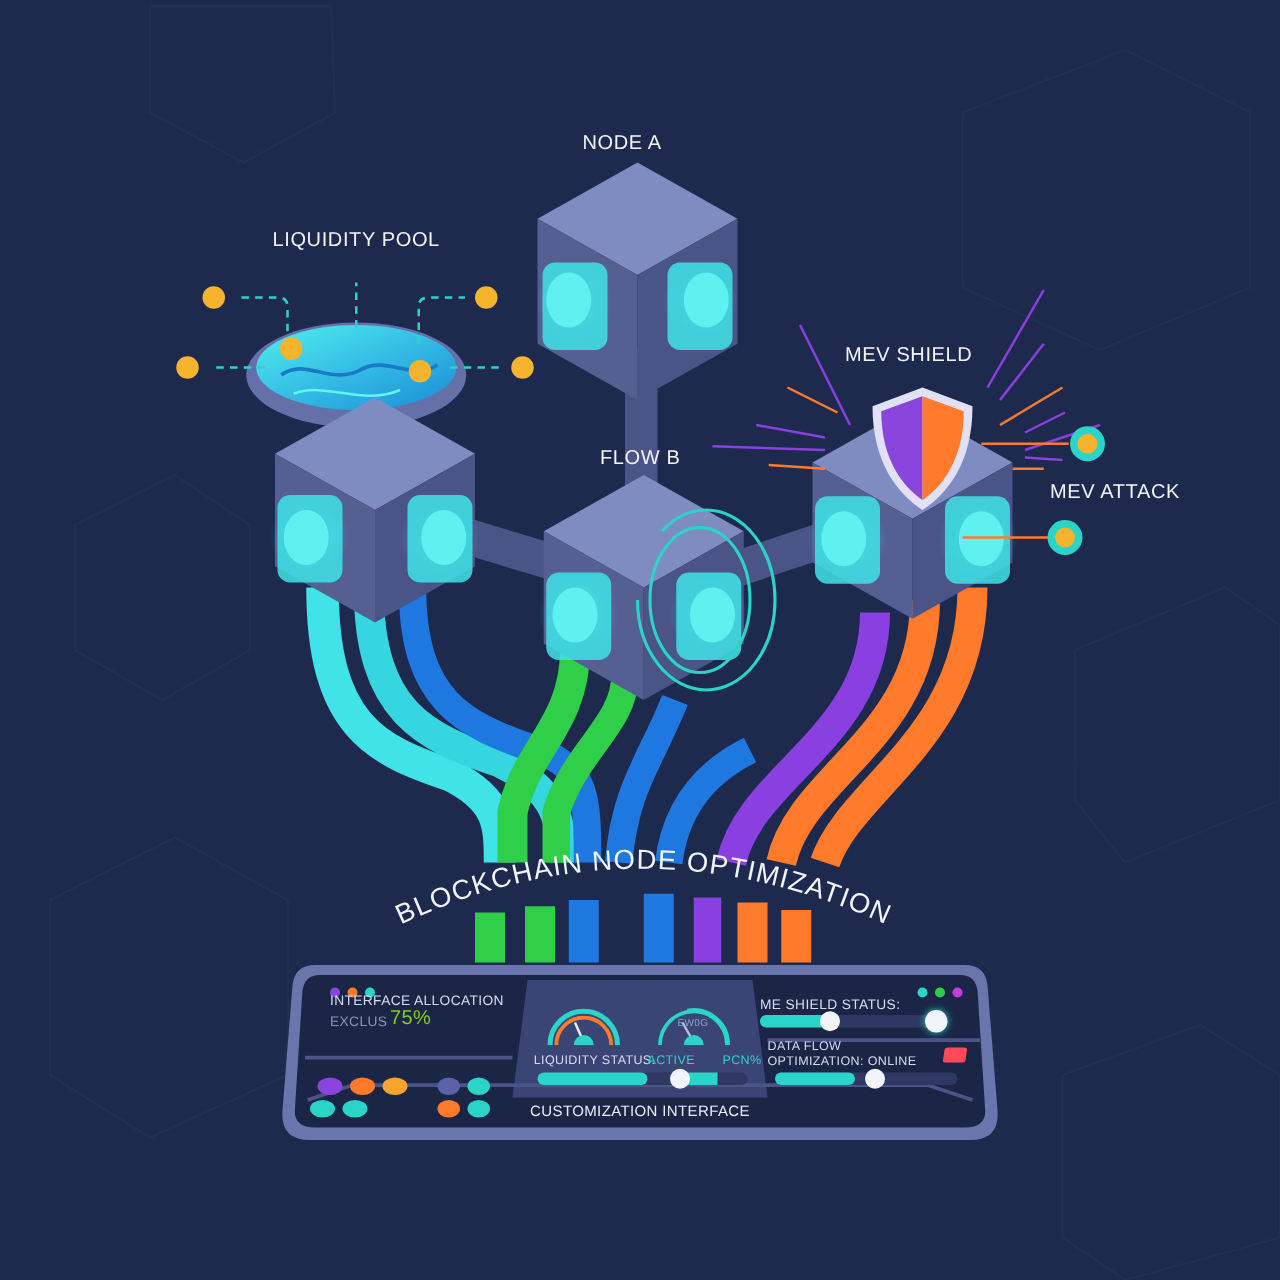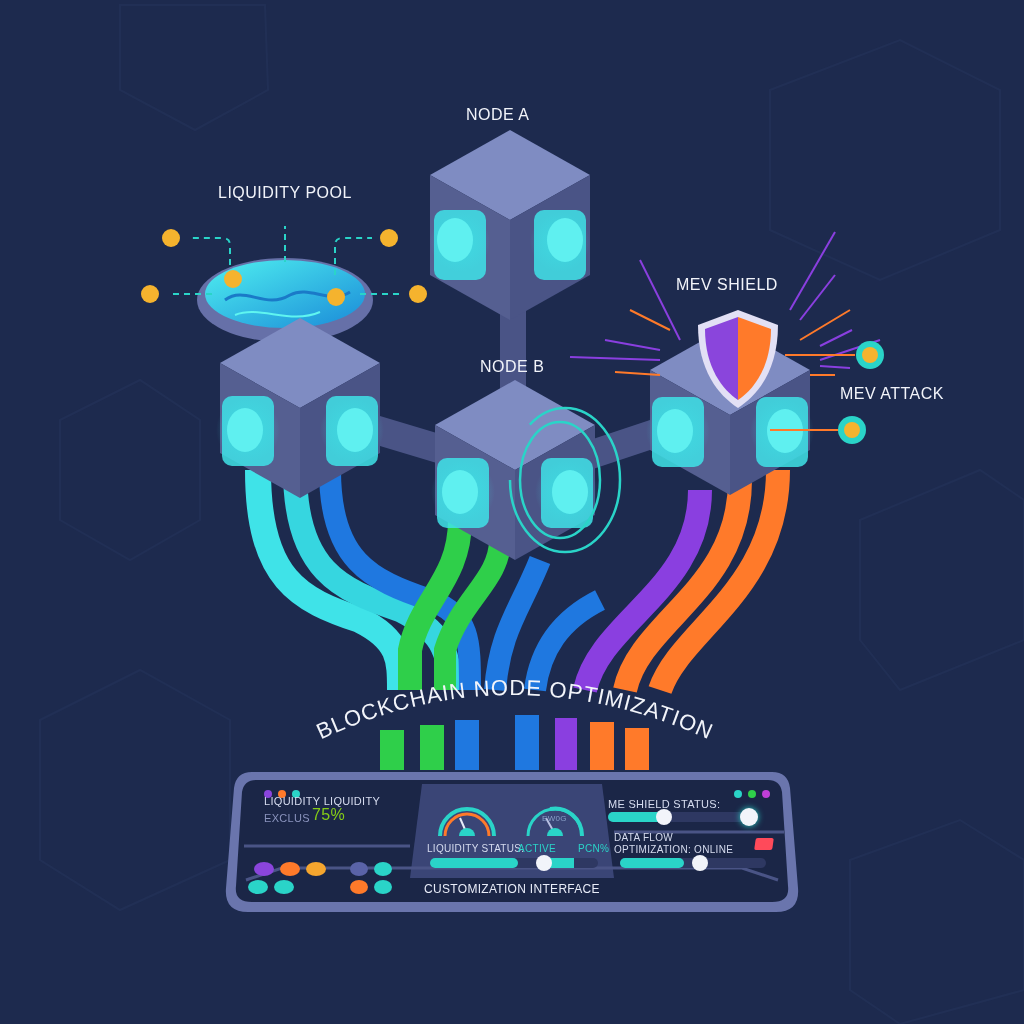--- a/index.html
+++ b/index.html
@@ -167,21 +167,21 @@
     <path d="M0,-10 L40,5 C40,50 20,75 0,88 C-20,75 -40,50 -40,5 Z" fill="#e2e0f5"></path>
     <path d="M0,-3 L0,80 C-15,70 -33,48 -33,9 Z" fill="#8a45dc"></path>
     <path d="M0,-3 L0,80 C15,70 33,48 33,9 Z" fill="#ff7a2a"></path>
   </g>
 
   <path id="titleArc" d="M320 740 Q510 650 710 740" fill="none"></path>
   <text font-size="22" fill="#f2f4fa" letter-spacing="1"><textPath href="#titleArc" startOffset="50%" text-anchor="middle" id="title-path-text">BLOCKCHAIN NODE OPTIMIZATION</textPath></text>
 </svg>
 
 <div class="label" style="left:466px;top:106px;">NODE A</div>
-<div class="label" style="left:480px;top:358px;">NODE B</div>
+<div class="label" style="left:480px;top:358px;">FLOW B</div>
 <div class="label" style="left:218px;top:184px;">LIQUIDITY POOL</div>
 <div class="label" style="left:676px;top:276px;">MEV SHIELD</div>
 <div class="label" style="left:840px;top:385px;">MEV ATTACK</div>
 
 <div class="abs" style="left:222px;top:768px;width:580px;height:148px;">
   <svg class="abs" width="580" height="148" style="left:0;top:0">
     <path d="M30,4 L550,4 Q566,4 568,20 L576,120 Q578,144 554,144 L26,144 Q2,144 4,120 L12,20 Q14,4 30,4 Z" fill="#6a75ad"></path>
     <path d="M34,12 L546,12 Q558,12 560,24 L566,118 Q568,134 550,134 L30,134 Q12,134 14,118 L20,24 Q22,12 34,12 Z" fill="#1b2647"></path>
     <path d="M200,16 L380,16 L392,110 L188,110 Z" fill="#3a4576"></path>
     <line x1="22" y1="78" x2="188" y2="78" stroke="#4a5486" stroke-width="3"></line>
@@ -193,21 +193,21 @@
     <span style="width:8px;height:8px;border-radius:50%;background:#8a45dc;display:block"></span>
     <span style="width:8px;height:8px;border-radius:50%;background:#ff7a2a;display:block"></span>
     <span style="width:8px;height:8px;border-radius:50%;background:#2ad4c8;display:block"></span>
   </div>
   <div class="abs" style="left:512px;top:22px;display:flex;gap:6px;">
     <span style="width:8px;height:8px;border-radius:50%;background:#2ad4c8;display:block"></span>
     <span style="width:8px;height:8px;border-radius:50%;background:#2fcf4a;display:block"></span>
     <span style="width:8px;height:8px;border-radius:50%;background:#c03fd8;display:block"></span>
   </div>
 
-  <div class="panel-text" style="left:42px;top:27px;">LIQUIDITY LIQUIDITY</div>
+  <div class="panel-text" style="left:42px;top:27px;">INTERFACE ALLOCATION</div>
   <div class="panel-text" style="left:42px;top:44px;color:#8a93bd;">EXCLUS</div>
   <div class="panel-text" style="left:90px;top:38px;font-size:16px;color:#84cc16;">75%</div>
 
   <div class="abs" style="left:32px;top:94px;width:100px;">
     <span style="position:absolute;left:0;top:0;width:20px;height:14px;border-radius:50%;background:#8a45dc"></span>
     <span style="position:absolute;left:26px;top:0;width:20px;height:14px;border-radius:50%;background:#ff7a2a"></span>
     <span style="position:absolute;left:52px;top:0;width:20px;height:14px;border-radius:50%;background:#f5a52e"></span>
     <span style="position:absolute;left:-6px;top:18px;width:20px;height:14px;border-radius:50%;background:#2ad4c8"></span>
     <span style="position:absolute;left:20px;top:18px;width:20px;height:14px;border-radius:50%;background:#2ad4c8"></span>
   </div>

